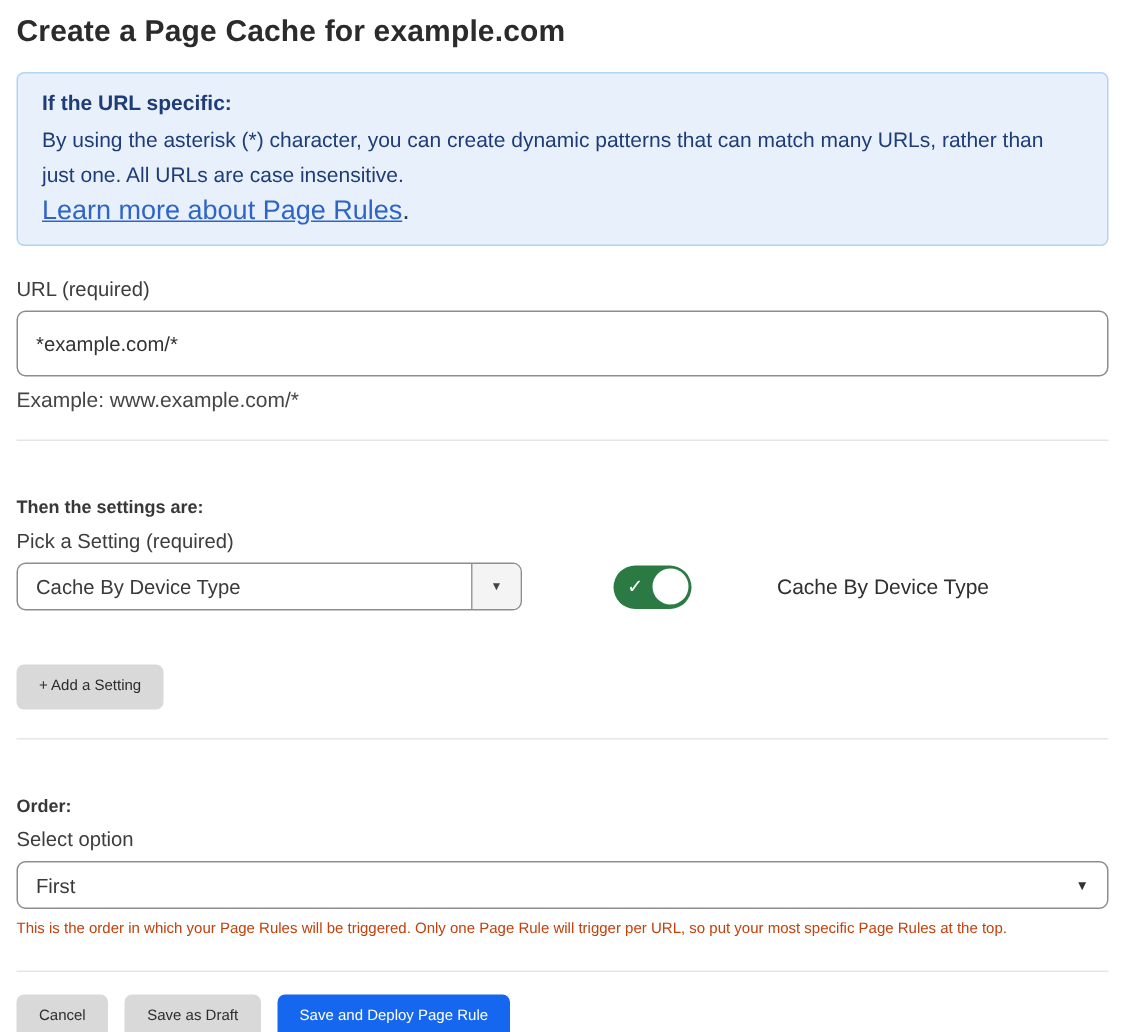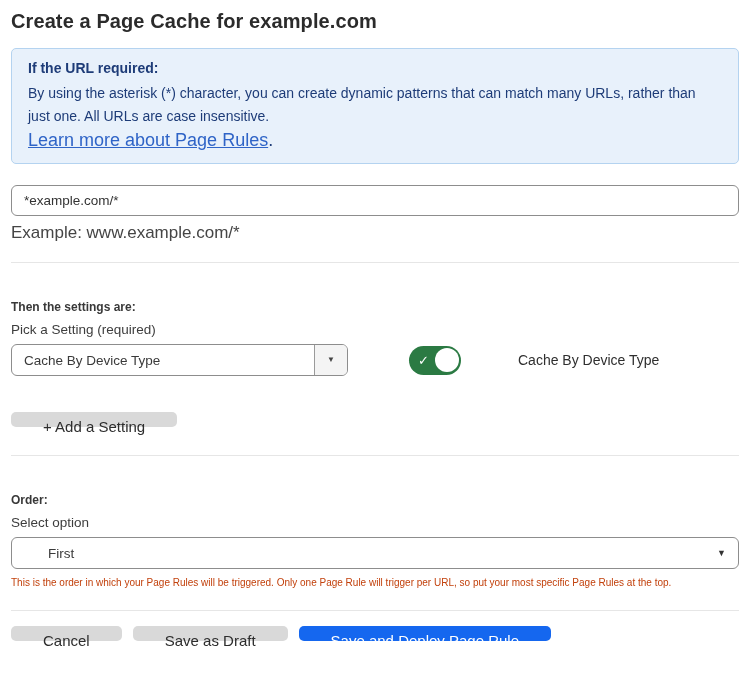--- a/index.html
+++ b/index.html
@@ -48,28 +48,28 @@
   .info-link-line .suffix { color: var(--info-text, #1e3c78); }
 
   
   .field-label {
     display: block;
     font-size: 13.5px;
     color: #3d3d3d;
     margin-bottom: 7px;
   }
   .helper-text {
-    font-size: 17px;
+    font-size: 14px;
     color: #454545;
     margin-top: 7px;
   }
 
   .text-input {
     width: 100%;
-    height: 31px;
+    height: 44px;
     border: 1px solid #8d8d8d;
     border-radius: 6px;
     padding: 0 12px;
     font-size: 13.5px;
     font-family: inherit;
     color: #333;
     background: #fff;
     outline: none;
   }
 
@@ -145,57 +145,58 @@
     background: #fff;
     border-radius: 50%;
   }
   .toggle-label { font-size: 14px; color: #2f2f2f; margin-left: 13px; }
 
   
   .btn {
     display: inline-block;
     border: none;
     border-radius: 5px;
-    height: 15px;
-    padding: 0 32px;
-    font-size: 15px;
+    height: 30px;
+    padding: 0 15px;
+    font-size: 10px;
     font-family: inherit;
     cursor: pointer;
     line-height: 30px;
   }
   .btn-gray { background: #d9d9d9; color: #2d2d2d; }
   .btn-blue { background: var(--accent-blue, #1567ef); color: #fff; }
   .add-setting-btn { margin-top: 36px; }
 
-  .order-select { width: 100%; margin-top: 0; padding-left: 24px; }
+  .order-select { width: 100%; margin-top: 0; }
   .order-helper {
     font-size: 10px;
     color: #c2410c;
     line-height: 1.55;
     margin-top: 6px;
     max-width: 724px;
   }
 
   .footer-row { margin-top: 15px; display: flex; gap: 11px; }
 </style>
 </head>
 <body>
 
 <div class="container">
 
   <h1 class="page-title">Create a Page Cache for example.com</h1>
 
   <div class="info-box">
-    <div class="info-heading">If the URL required:</div>
+    <div class="info-heading">If the URL specific:</div>
     <div class="info-body">By using the asterisk (*) character, you can create dynamic patterns that can match many URLs, rather than just one. All URLs are case insensitive.</div>
     <div class="info-link-line">
       <a>Learn more about Page Rules</a><span class="suffix">.</span>
     </div>
   </div>
 
+  <label class="field-label">URL (required)</label>
   <input type="text" class="text-input" value="*example.com/*" style="">
   <div class="helper-text">Example: www.example.com/*</div>
 
   <hr class="divider">
 
   <h2 class="section-heading">Then the settings are:</h2>
 
   <label class="field-label mt-label">Pick a Setting (required)</label>
 
   <div class="setting-row">

